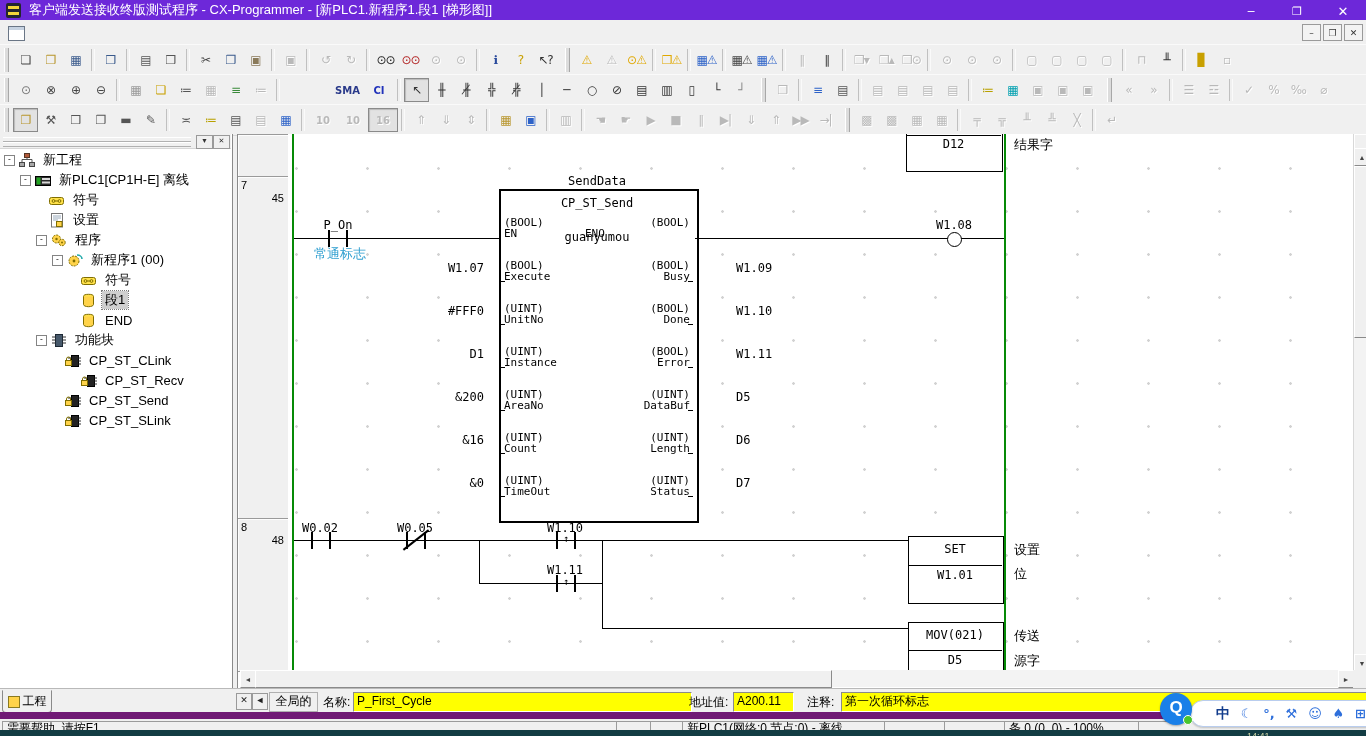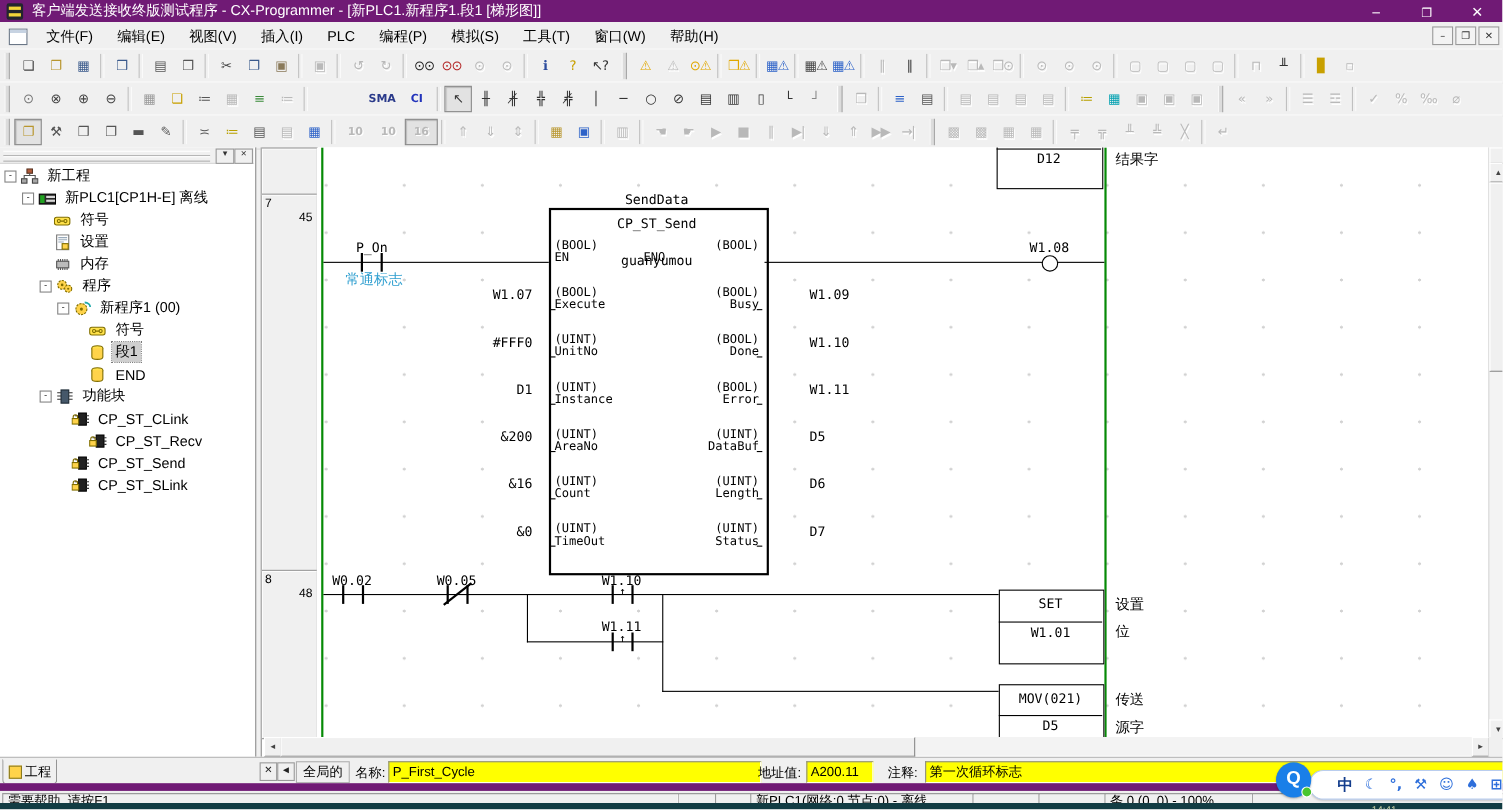--- a/index.html
+++ b/index.html
@@ -1,20 +1,20 @@
 <!DOCTYPE html>
 <html><head>
 <meta charset="utf-8">
 <style>
 html,body{margin:0;padding:0}
 body{width:1366px;height:736px;overflow:hidden;font-family:"Liberation Sans",sans-serif;font-size:12px;color:#000;background:#f0f0f0}
 #app{position:relative;width:1366px;height:736px;background:#f0f0f0;overflow:hidden}
 .abs{position:absolute}
 
-#titlebar{position:absolute;left:0;top:0;width:1366px;height:20px;background:#701a75;color:#fff;display:flex;align-items:center}
+#titlebar{position:absolute;left:0;top:0;width:1366px;height:20px;background:#6d28d9;color:#fff;display:flex;align-items:center}
 #app-icon{width:15px;height:15px;margin:0 8px 0 6px;background:#23262e;border-radius:2px;position:relative;overflow:hidden}
 #app-icon::before{content:"";position:absolute;left:2px;top:3px;width:11px;height:3px;background:#f3d53a}
 #app-icon::after{content:"";position:absolute;left:2px;top:9px;width:11px;height:3px;background:#f3d53a}
 #title-text{font-size:13px;white-space:nowrap}
 #win-controls{position:absolute;right:0;top:0;height:22px;display:flex}
 .wbtn{width:46px;height:22px;display:flex;align-items:center;justify-content:center;color:#fff;font-size:11px;font-family:"DejaVu Sans",sans-serif}
 
 #menubar{position:absolute;left:0;top:22px;width:1366px;height:22px;background:#f0f0f0;border-bottom:1px solid #e2e2e2;display:flex;align-items:center}
 #mdi-doc-icon{width:15px;height:13px;margin:0 6px 0 8px;border:1px solid #6a7686;background:#fff;position:relative}
 #mdi-doc-icon::before{content:"";position:absolute;left:0;top:0;right:0;height:3px;background:#c7d3e2}
@@ -99,32 +99,20 @@
     <div id="title-text">客户端发送接收终版测试程序 - CX-Programmer - [新PLC1.新程序1.段1 [梯形图]]</div>
     <div id="win-controls">
       <div class="wbtn">─</div>
       <div class="wbtn">❐</div>
       <div class="wbtn" style="font-size:13px">✕</div>
     </div>
   </div>
 
   <div id="menubar">
     <div id="mdi-doc-icon"></div>
-    <div id="menu-items">
-        <div class="menu-item">文件(F)</div>
-        <div class="menu-item">编辑(E)</div>
-        <div class="menu-item">视图(V)</div>
-        <div class="menu-item">插入(I)</div>
-        <div class="menu-item">PLC</div>
-        <div class="menu-item">编程(P)</div>
-        <div class="menu-item">模拟(S)</div>
-        <div class="menu-item">工具(T)</div>
-        <div class="menu-item">窗口(W)</div>
-        <div class="menu-item">帮助(H)</div>
-      </div>
     <div id="mdi-controls">
       <div class="mdibtn">–</div>
       <div class="mdibtn">❐</div>
       <div class="mdibtn">✕</div>
     </div>
   </div>
 
   <div class="tb-row" style="top:44px">
       <div class="tb-bar">
         <div class="tb-grip"></div>
@@ -362,30 +350,20 @@
           <div class="trow" style="padding-left: 36px;">
             <span class="expsp"></span>
             <span class="ti">
               <svg viewBox="0 0 16 15" xmlns="http://www.w3.org/2000/svg">
                 <rect x="2.5" y="0.5" width="11" height="13.5" fill="#fff" stroke="#777"></rect>
                 <path d="M4 3h8M4 5h8M4 7h5" stroke="#9ab"></path>
                 <rect x="7.5" y="8.5" width="5.5" height="5" fill="#ffd34a" stroke="#806e00"></rect>
               </svg>
             </span>
             <span class="tlabel">设置</span>
-          </div>
-          <div class="trow" style="padding-left: 36px;">
-            <span class="expsp"></span>
-            <span class="ti">
-              <svg viewBox="0 0 16 15" xmlns="http://www.w3.org/2000/svg">
-                <rect x="2.5" y="4.5" width="11" height="6" fill="#bbb" stroke="#555"></rect>
-                <path d="M4 4.5v-2M6 4.5v-2M8 4.5v-2M10 4.5v-2M12 4.5v-2M4 10.5v2M6 10.5v2M8 10.5v2M10 10.5v2M12 10.5v2" stroke="#555"></path>
-              </svg>
-            </span>
-            <span class="tlabel">内存</span>
           </div>
           <div class="trow" style="padding-left: 36px;">
             <span class="exp">-</span>
             <span class="ti">
               <svg viewBox="0 0 16 15" xmlns="http://www.w3.org/2000/svg">
                 <circle cx="5.5" cy="6" r="4" fill="#ffd34a" stroke="#806e00" stroke-dasharray="2 1"></circle>
                 <circle cx="11" cy="9.5" r="3.2" fill="#ffd34a" stroke="#806e00" stroke-dasharray="2 1"></circle>
                 <circle cx="5.5" cy="6" r="1.2" fill="#806e00"></circle>
                 <circle cx="11" cy="9.5" r="1" fill="#806e00"></circle>
               </svg>

